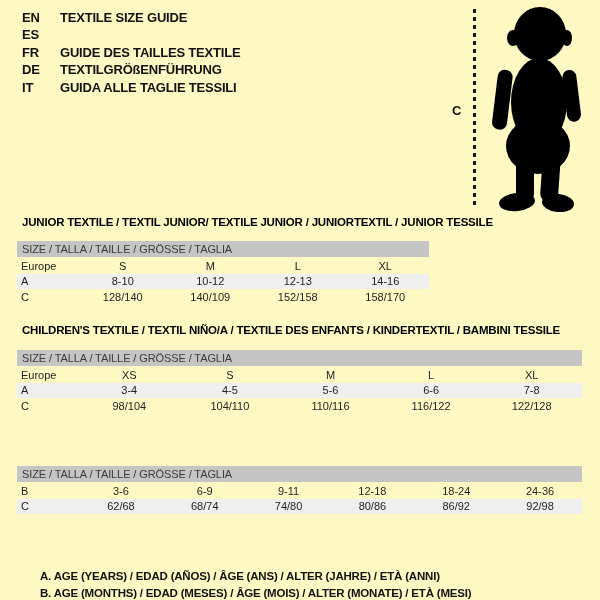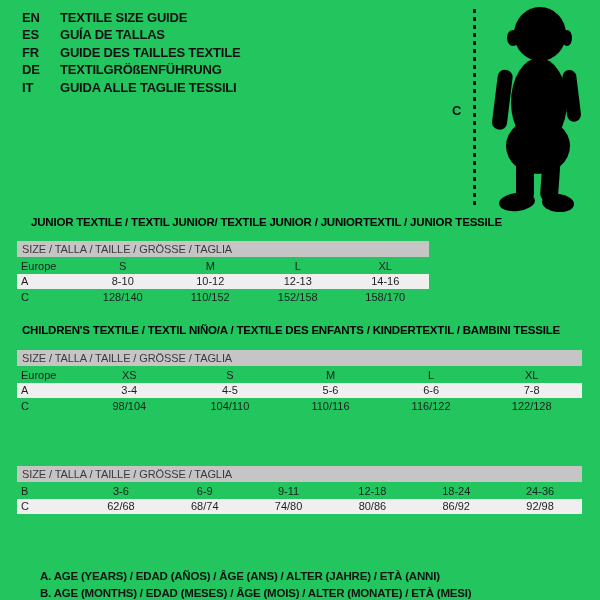--- a/index.html
+++ b/index.html
@@ -1,17 +1,17 @@
 <!DOCTYPE html>
 <html><head>
 <meta charset="utf-8">
 <style>
   html,body{margin:0;padding:0;background:#fff;}
   #canvas{
-    position:relative;width:600px;height:600px;background:#22c55e;overflow:hidden;
+    position:relative;width:600px;height:600px;background:#fef9c3;overflow:hidden;
     font-family:"Liberation Sans","DejaVu Sans",sans-serif;color:#1e1e1e;
   }
   
   .lang-block{position:absolute;left:22px;top:9px;}
   .lang-row{display:grid;grid-template-columns:38px auto;line-height:17.4px;
     font-size:13px;font-weight:bold;color:#111;letter-spacing:-0.2px;}
   
   .measure-line{position:absolute;left:473px;top:9px;width:3px;height:198px;
     background:repeating-linear-gradient(to bottom,#161616 0 4px,transparent 4px 8px);}
   .measure-label{position:absolute;left:452px;top:103px;font-size:13px;font-weight:bold;color:#111;}
@@ -35,21 +35,20 @@
 
 <div id="canvas">
 
   <div class="lang-block">
     <div class="lang-row">
       <span>EN</span>
       <span>TEXTILE SIZE GUIDE</span>
     </div>
     <div class="lang-row">
       <span>ES</span>
-      <span>GUÍA DE TALLAS</span>
     </div>
     <div class="lang-row">
       <span>FR</span>
       <span>GUIDE DES TAILLES TEXTILE</span>
     </div>
     <div class="lang-row">
       <span>DE</span>
       <span>TEXTILGRÖßENFÜHRUNG</span>
     </div>
     <div class="lang-row">
@@ -71,21 +70,21 @@
         <rect x="80" y="66" width="14" height="52" rx="7" transform="rotate(-7 87 70)"></rect>
         <ellipse cx="56" cy="142" rx="32" ry="28"></ellipse>
         <rect x="34" y="148" width="18" height="50" rx="8"></rect>
         <rect x="61" y="148" width="18" height="50" rx="8" transform="rotate(4 70 150)"></rect>
         <ellipse cx="35" cy="198" rx="18" ry="9" transform="rotate(-6 35 198)"></ellipse>
         <ellipse cx="76" cy="199" rx="16" ry="9" transform="rotate(6 76 199)"></ellipse>
       </g>
     </svg>
   </div>
 
-  <div class="tbl-title" style="top:215px;width:560px;margin-left:9px;">JUNIOR TEXTILE / TEXTIL JUNIOR/ TEXTILE JUNIOR / JUNIORTEXTIL / JUNIOR TESSILE</div>
+  <div class="tbl-title" style="top:215px;width:560px;">JUNIOR TEXTILE / TEXTIL JUNIOR/ TEXTILE JUNIOR / JUNIORTEXTIL / JUNIOR TESSILE</div>
   <div class="tbl-wrap" style="top:241px;width:412px;">
     <div class="size-bar">SIZE / TALLA / TAILLE / GRÖSSE / TAGLIA</div>
     <table>
       <colgroup>
           <col style="width:62px">
         </colgroup>
       <tbody>
           <tr>
             <td class="rowlabel">Europe</td>
             <td>S</td>
@@ -96,21 +95,21 @@
           <tr class="stripe">
             <td class="rowlabel">A</td>
             <td>8-10</td>
             <td>10-12</td>
             <td>12-13</td>
             <td>14-16</td>
           </tr>
           <tr>
             <td class="rowlabel">C</td>
             <td>128/140</td>
-            <td>110/152</td>
+            <td>140/109</td>
             <td>152/158</td>
             <td>158/170</td>
           </tr>
         </tbody>
     </table>
   </div>
 
   <div class="tbl-title" style="top:323px;width:570px;">CHILDREN'S TEXTILE / TEXTIL NIÑO/A / TEXTILE DES ENFANTS / KINDERTEXTIL / BAMBINI TESSILE</div>
   <div class="tbl-wrap" style="top:350px;width:565px;">
     <div class="size-bar">SIZE / TALLA / TAILLE / GRÖSSE / TAGLIA</div>

